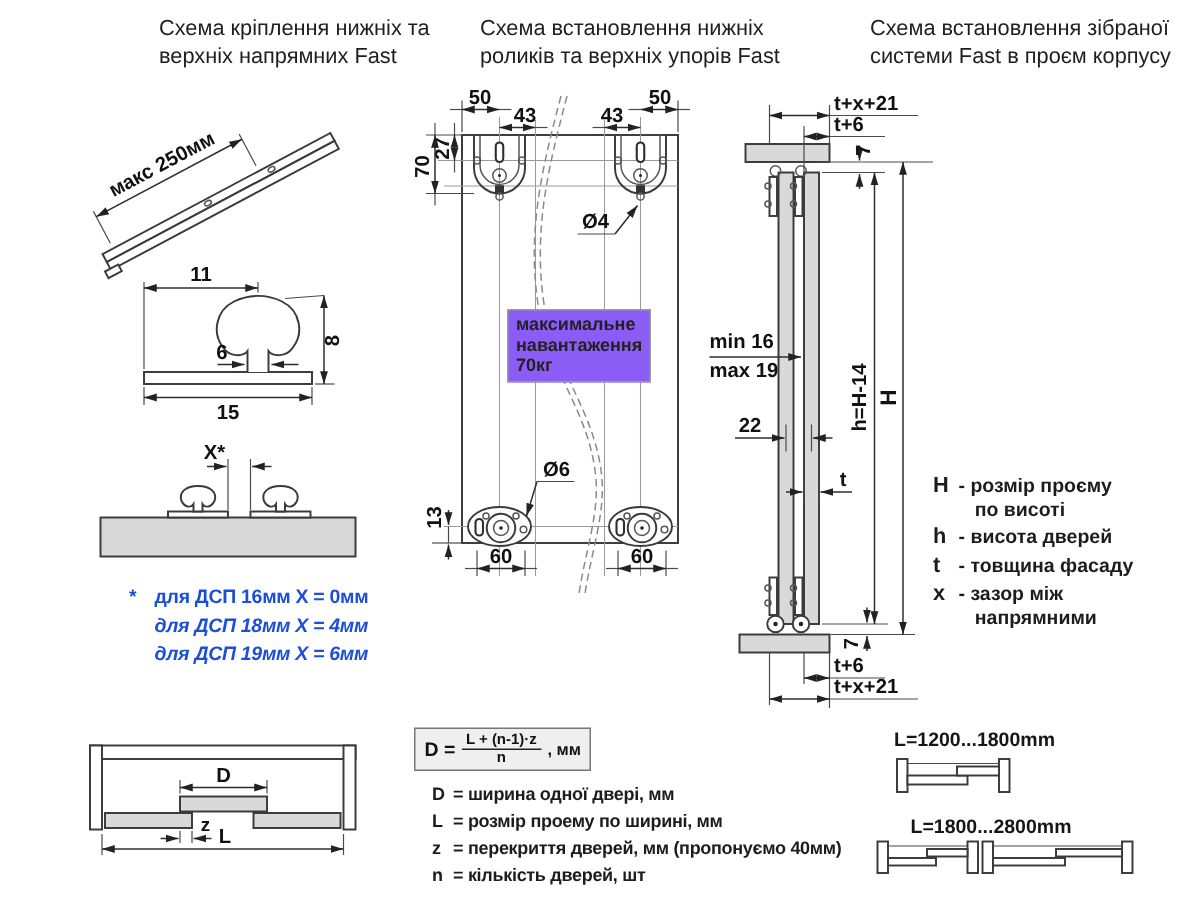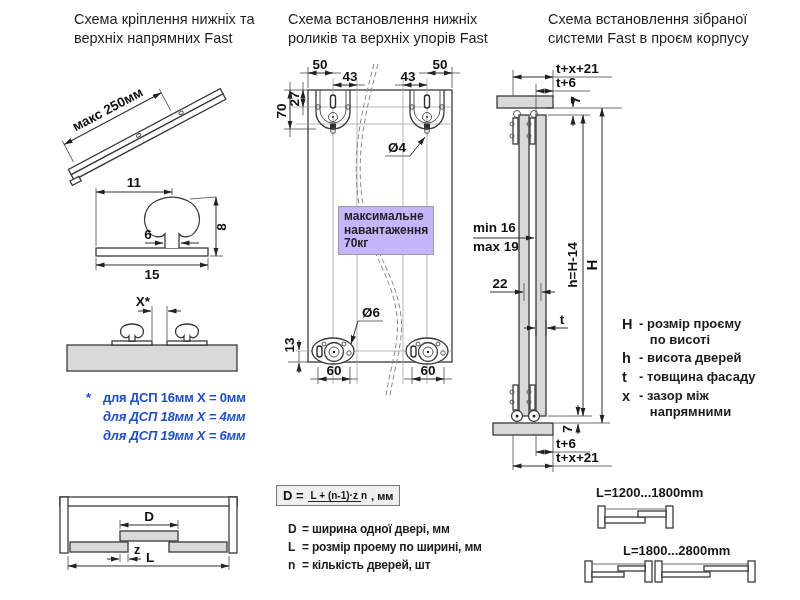--- a/index.html
+++ b/index.html
@@ -1,30 +1,30 @@
 <!DOCTYPE html>
 <html><head>
 <meta charset="utf-8">
 <style>
   html,body{margin:0;padding:0;background:#fff;}
   #stage{position:relative;width:800px;height:600px;background:#ffffff;overflow:hidden;
          font-family:"Liberation Sans",sans-serif;color:#1c1c1c;}
   .abs{position:absolute;}
   .pre{white-space:pre-line;}
-  .title{font-size:14.5px;line-height:19px;font-weight:400;color:#1f1f1f;}
+  .title{font-size:14.5px;line-height:19px;font-weight:400;color:#1f1f1f;margin-left:32px;}
   .boldnote{font-size:13px;font-weight:700;letter-spacing:-0.2px;color:#1d4ed8;}
   .dsp-row{line-height:19px;}
   .dsp-indent{padding-left:17px;font-style:italic;}
   .dsp-star{display:inline-block;width:17px;}
-  .loadbox{background:#c4b5fd;border:1px solid #9a9a9a;padding:3px 5px;
+  .loadbox{background:#8b5cf6;border:1px solid #9a9a9a;padding:3px 5px;
            font-size:12px;font-weight:700;line-height:13.5px;color:#222;}
   .formula{display:flex;align-items:center;gap:4px;border:1.2px solid #777;
            background:#efefef;padding:2px 6px;font-weight:700;color:#111;}
   .formula .lhs{font-size:13px;}
-  .formula .frac{display:inline-flex;flex-direction:row;align-items:center;}
+  .formula .frac{display:inline-flex;flex-direction:column;align-items:center;}
   .formula .num{font-size:10px;border-bottom:1.2px solid #222;padding:0 3px;}
   .formula .den{font-size:10px;}
   .formula .unit{font-size:11px;}
   .midnote-row{font-size:12px;font-weight:700;line-height:18px;letter-spacing:-0.2px;}
   .midnote-term{display:inline-block;width:14px;}
   .legend-row{display:flex;margin-bottom:3px;}
   .legend-term{width:17px;font-size:14.5px;font-weight:700;}
   .legend-desc{font-size:13px;font-weight:700;line-height:15.5px;}
   .rangelbl{font-size:13px;font-weight:700;color:#161616;}
   
@@ -366,20 +366,21 @@
     <span class="frac">
       <span class="num">L + (n-1)·z</span>
       <span class="den">n</span>
     </span>
     <span class="unit">, мм</span>
   </div>
 
   <div class="abs" style="left:288px;top:520px;">
     <div class="midnote-row"><span class="midnote-term">D</span><span>= ширина одної двері, мм</span></div>
     <div class="midnote-row"><span class="midnote-term">L</span><span>= розмір проему по ширині, мм</span></div>
+    <div class="midnote-row"><span class="midnote-term">z</span><span>= перекриття дверей, мм (пропонуємо 40мм)</span></div>
     <div class="midnote-row"><span class="midnote-term">n</span><span>= кількість дверей, шт</span></div>
   </div>
 
   <div class="abs" style="left:622px;top:316px;width:150px;">
     <div class="legend-row">
         <span class="legend-term">H</span>
         <span class="legend-desc pre">- розмір проєму
 &nbsp;&nbsp;&nbsp;по висоті</span>
       </div>
     <div class="legend-row">
@@ -391,15 +392,15 @@
         <span class="legend-desc pre">- товщина фасаду</span>
       </div>
     <div class="legend-row">
         <span class="legend-term">x</span>
         <span class="legend-desc pre">- зазор між
 &nbsp;&nbsp;&nbsp;напрямними</span>
       </div>
   </div>
 
   <div class="abs rangelbl" style="left:596px;top:485px;">L=1200...1800mm</div>
-  <div class="abs rangelbl" style="left:623px;top:543px;">L=1800...2800mm</div>
+  <div class="abs rangelbl" style="left:607px;top:543px;">L=1800...2800mm</div>
 
 </div>
 
 </body></html>

